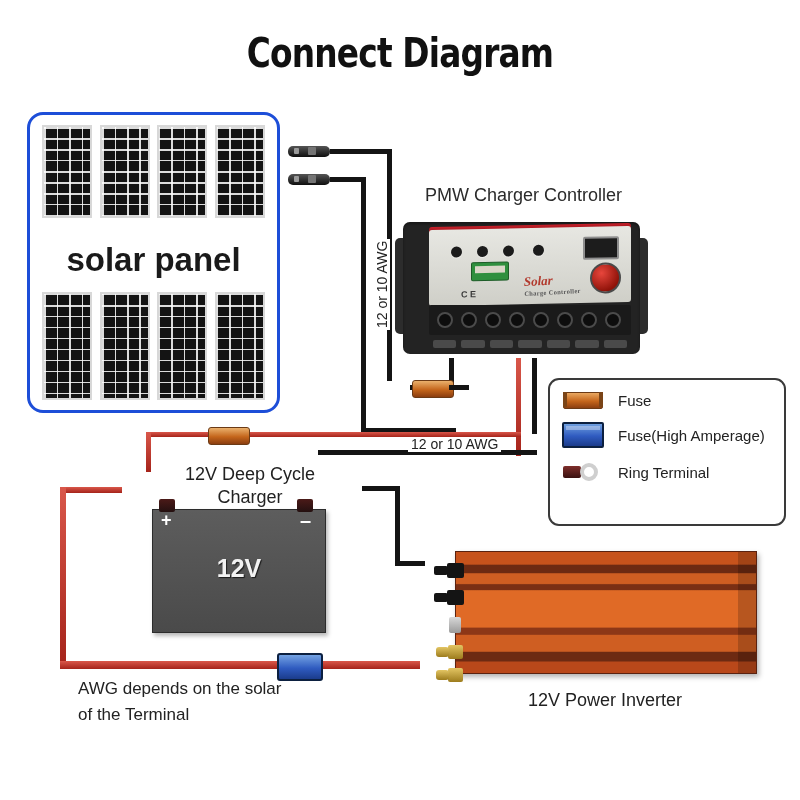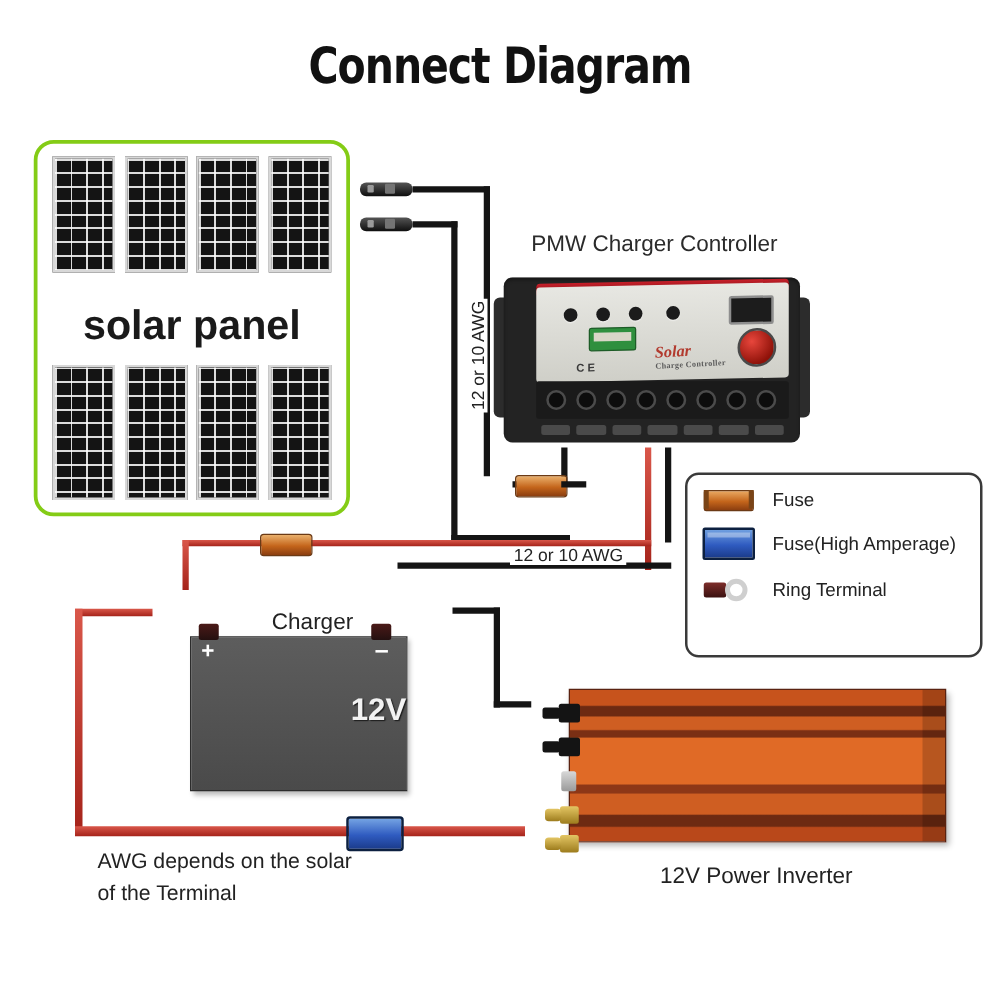--- a/index.html
+++ b/index.html
@@ -10,21 +10,21 @@
   .title{
     position:absolute;left:0;top:30px;width:800px;text-align:center;
     font-family:"DejaVu Sans",sans-serif;
     font-weight:700;font-size:40px;letter-spacing:-1px;color:#111;
     transform:scaleX(.82);transform-origin:center top;
   }
 
   
   .panel-box{
     position:absolute;left:27px;top:112px;width:253px;height:301px;
-    border:3px solid #84cc16;border-radius:16px;background:#fff;box-sizing:border-box;
+    border:3px solid #1d4ed8;border-radius:16px;background:#fff;box-sizing:border-box;
   }
   .panel-grid{position:absolute;left:0;width:100%;height:93px;display:flex;justify-content:space-between;padding:0 12px;box-sizing:border-box;}
   .panel-grid.top{top:10px;}
   .panel-grid.bot{bottom:10px;height:108px;}
   .cell{
     width:50px;background:#141414;border:2px solid #d8d8d8;box-sizing:border-box;
     background-image:
       repeating-linear-gradient(to right, rgba(255,255,255,.85) 0 1.5px, transparent 1.5px 12.5px),
       repeating-linear-gradient(to bottom, rgba(255,255,255,.85) 0 1.5px, transparent 1.5px 11px);
   }
@@ -110,21 +110,21 @@
   
   .fuse-w{position:absolute;width:40px;height:16px;border-radius:3px;border:1px solid #6b3a15;
       background:linear-gradient(180deg,#eab06c,#c4651b 55%,#8b3e10);}
   .fuse-blue{position:absolute;width:42px;height:24px;border-radius:3px;border:2px solid #0c2040;
       background:linear-gradient(180deg,#74a3e3,#2f5bc0 55%,#1b3c8c);}
 
   
   .bat{position:absolute;left:152px;top:509px;width:172px;height:122px;
        background:linear-gradient(180deg,#5d5d5d,#4a4a4a);border:1px solid #2c2c2c;
        box-shadow:2px 3px 4px rgba(0,0,0,.28);}
-  .bat-txt{position:absolute;left:0;top:44px;width:100%;text-align:right;
+  .bat-txt{position:absolute;left:0;top:44px;width:100%;text-align:center;
        font-weight:700;font-size:25px;color:#f2f2f2;text-shadow:1px 1px 1px #1a1a1a;}
   .post{position:absolute;top:-11px;width:16px;height:13px;background:linear-gradient(180deg,#4b1a18,#241010);border-radius:2px;}
   .post.p{left:6px;} .post.n{right:12px;}
   .sign{position:absolute;top:4px;color:#fff;font-weight:700;font-size:18px;line-height:12px;}
   .sign.p{left:8px;} .sign.n{right:14px;font-size:20px;}
   .bat-label{position:absolute;left:170px;top:463px;width:160px;text-align:center;font-size:18px;color:#222;line-height:23px;}
 
   
   .inv{position:absolute;left:455px;top:551px;width:300px;height:121px;
        background:linear-gradient(180deg,
@@ -236,21 +236,21 @@
   <div class="w wb" style="left:361px;top:428px;width:95px;height:5px;"></div>
 
   <div class="w wb" style="left:318px;top:450px;width:219px;height:5px;"></div>
   <div class="lbl lbl-awg-h" style="left:408px;top:436px;">12 or 10 AWG</div>
 
   <div class="w wr2" style="left:146px;top:432px;width:375px;height:5px;"></div>
   <div class="w wr2" style="left:146px;top:432px;width:5px;height:40px;"></div>
   <div class="fuse-w" style="left:208px;top:427px;"></div>
 
   <div class="bat-label">
-    <br>
+    <span>12V Deep Cycle</span><br>
     <span>Charger</span>
   </div>
   <div class="bat">
     <div class="post p"></div>
     <div class="post n"></div>
     <div class="sign p">+</div>
     <div class="sign n">–</div>
     <div class="bat-txt">12V</div>
   </div>
 

